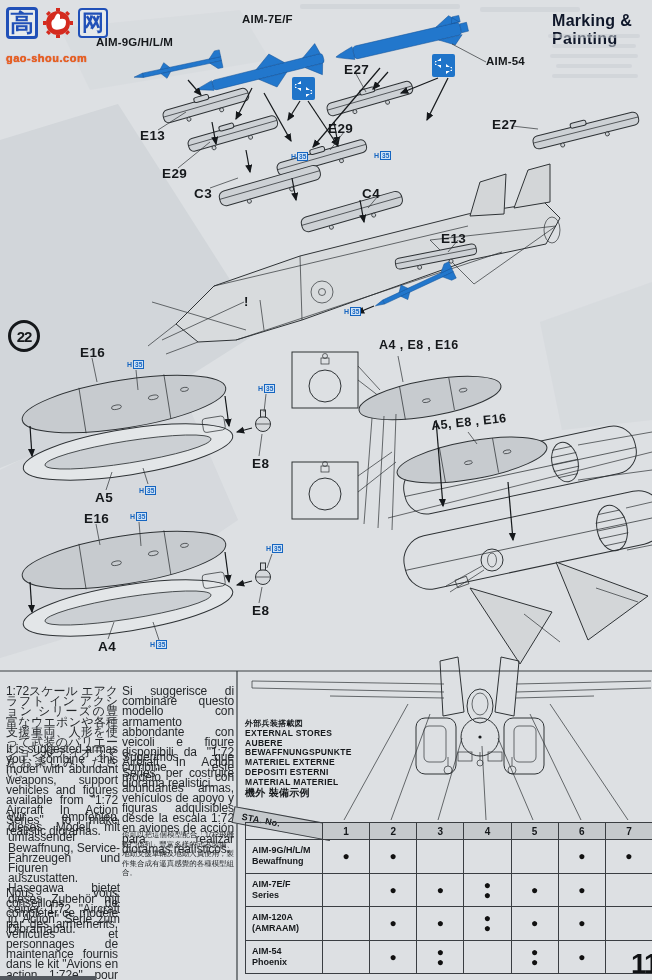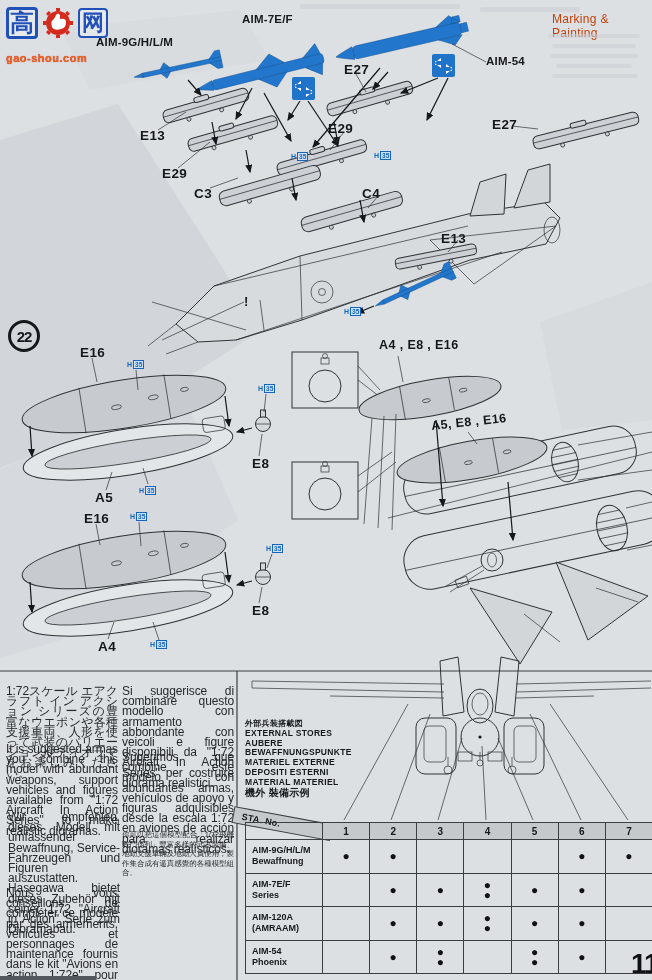--- a/index.html
+++ b/index.html
@@ -1,21 +1,21 @@
 <!DOCTYPE html>
 <html><head>
 <meta charset="utf-8">
 <style>
   html,body{margin:0;padding:0}
   body{width:652px;height:980px;position:relative;background:#dde0e3;font-family:"Liberation Sans",sans-serif;overflow:hidden}
   .abs{position:absolute}
   svg{position:absolute;left:0;top:0}
   
   .gbar{position:absolute;background:#c9ced4;opacity:.55;border-radius:2px}
-  .gt{position:absolute;color:#c2410c;font-weight:normal;font-size:12px;filter:blur(.5px);letter-spacing:.3px}
+  .gt{position:absolute;color:#0f172a;font-weight:bold;font-size:16px;filter:blur(.5px);letter-spacing:.3px}
   
   .wmrow{display:flex;align-items:center;gap:3px}
   .wmbox{font-weight:bold;color:#2050b8;border:3px solid #2050b8;border-radius:4px;width:26px;height:26px;font-size:24px;line-height:25px;text-align:center;background:rgba(240,243,246,.5)}
   .wmsite{font-weight:bold;font-size:11px;color:#e8641a;text-shadow:0 0 1px #c22;letter-spacing:.5px;margin-top:12px}
   
   .pl{position:absolute;font-weight:bold;font-size:13.5px;color:#15181b;letter-spacing:.4px;white-space:nowrap}
   .ml{font-size:11.5px;letter-spacing:.2px}
   .combo{font-size:12.5px}
   .h35{position:absolute;display:flex;align-items:center;gap:1px;color:#1565c0;font-size:7px;font-weight:bold;white-space:nowrap}
   .h35 .bx{border:1px solid #1565c0;background:#cfe2f6;padding:0 1px;font-size:6.5px;line-height:7px}

